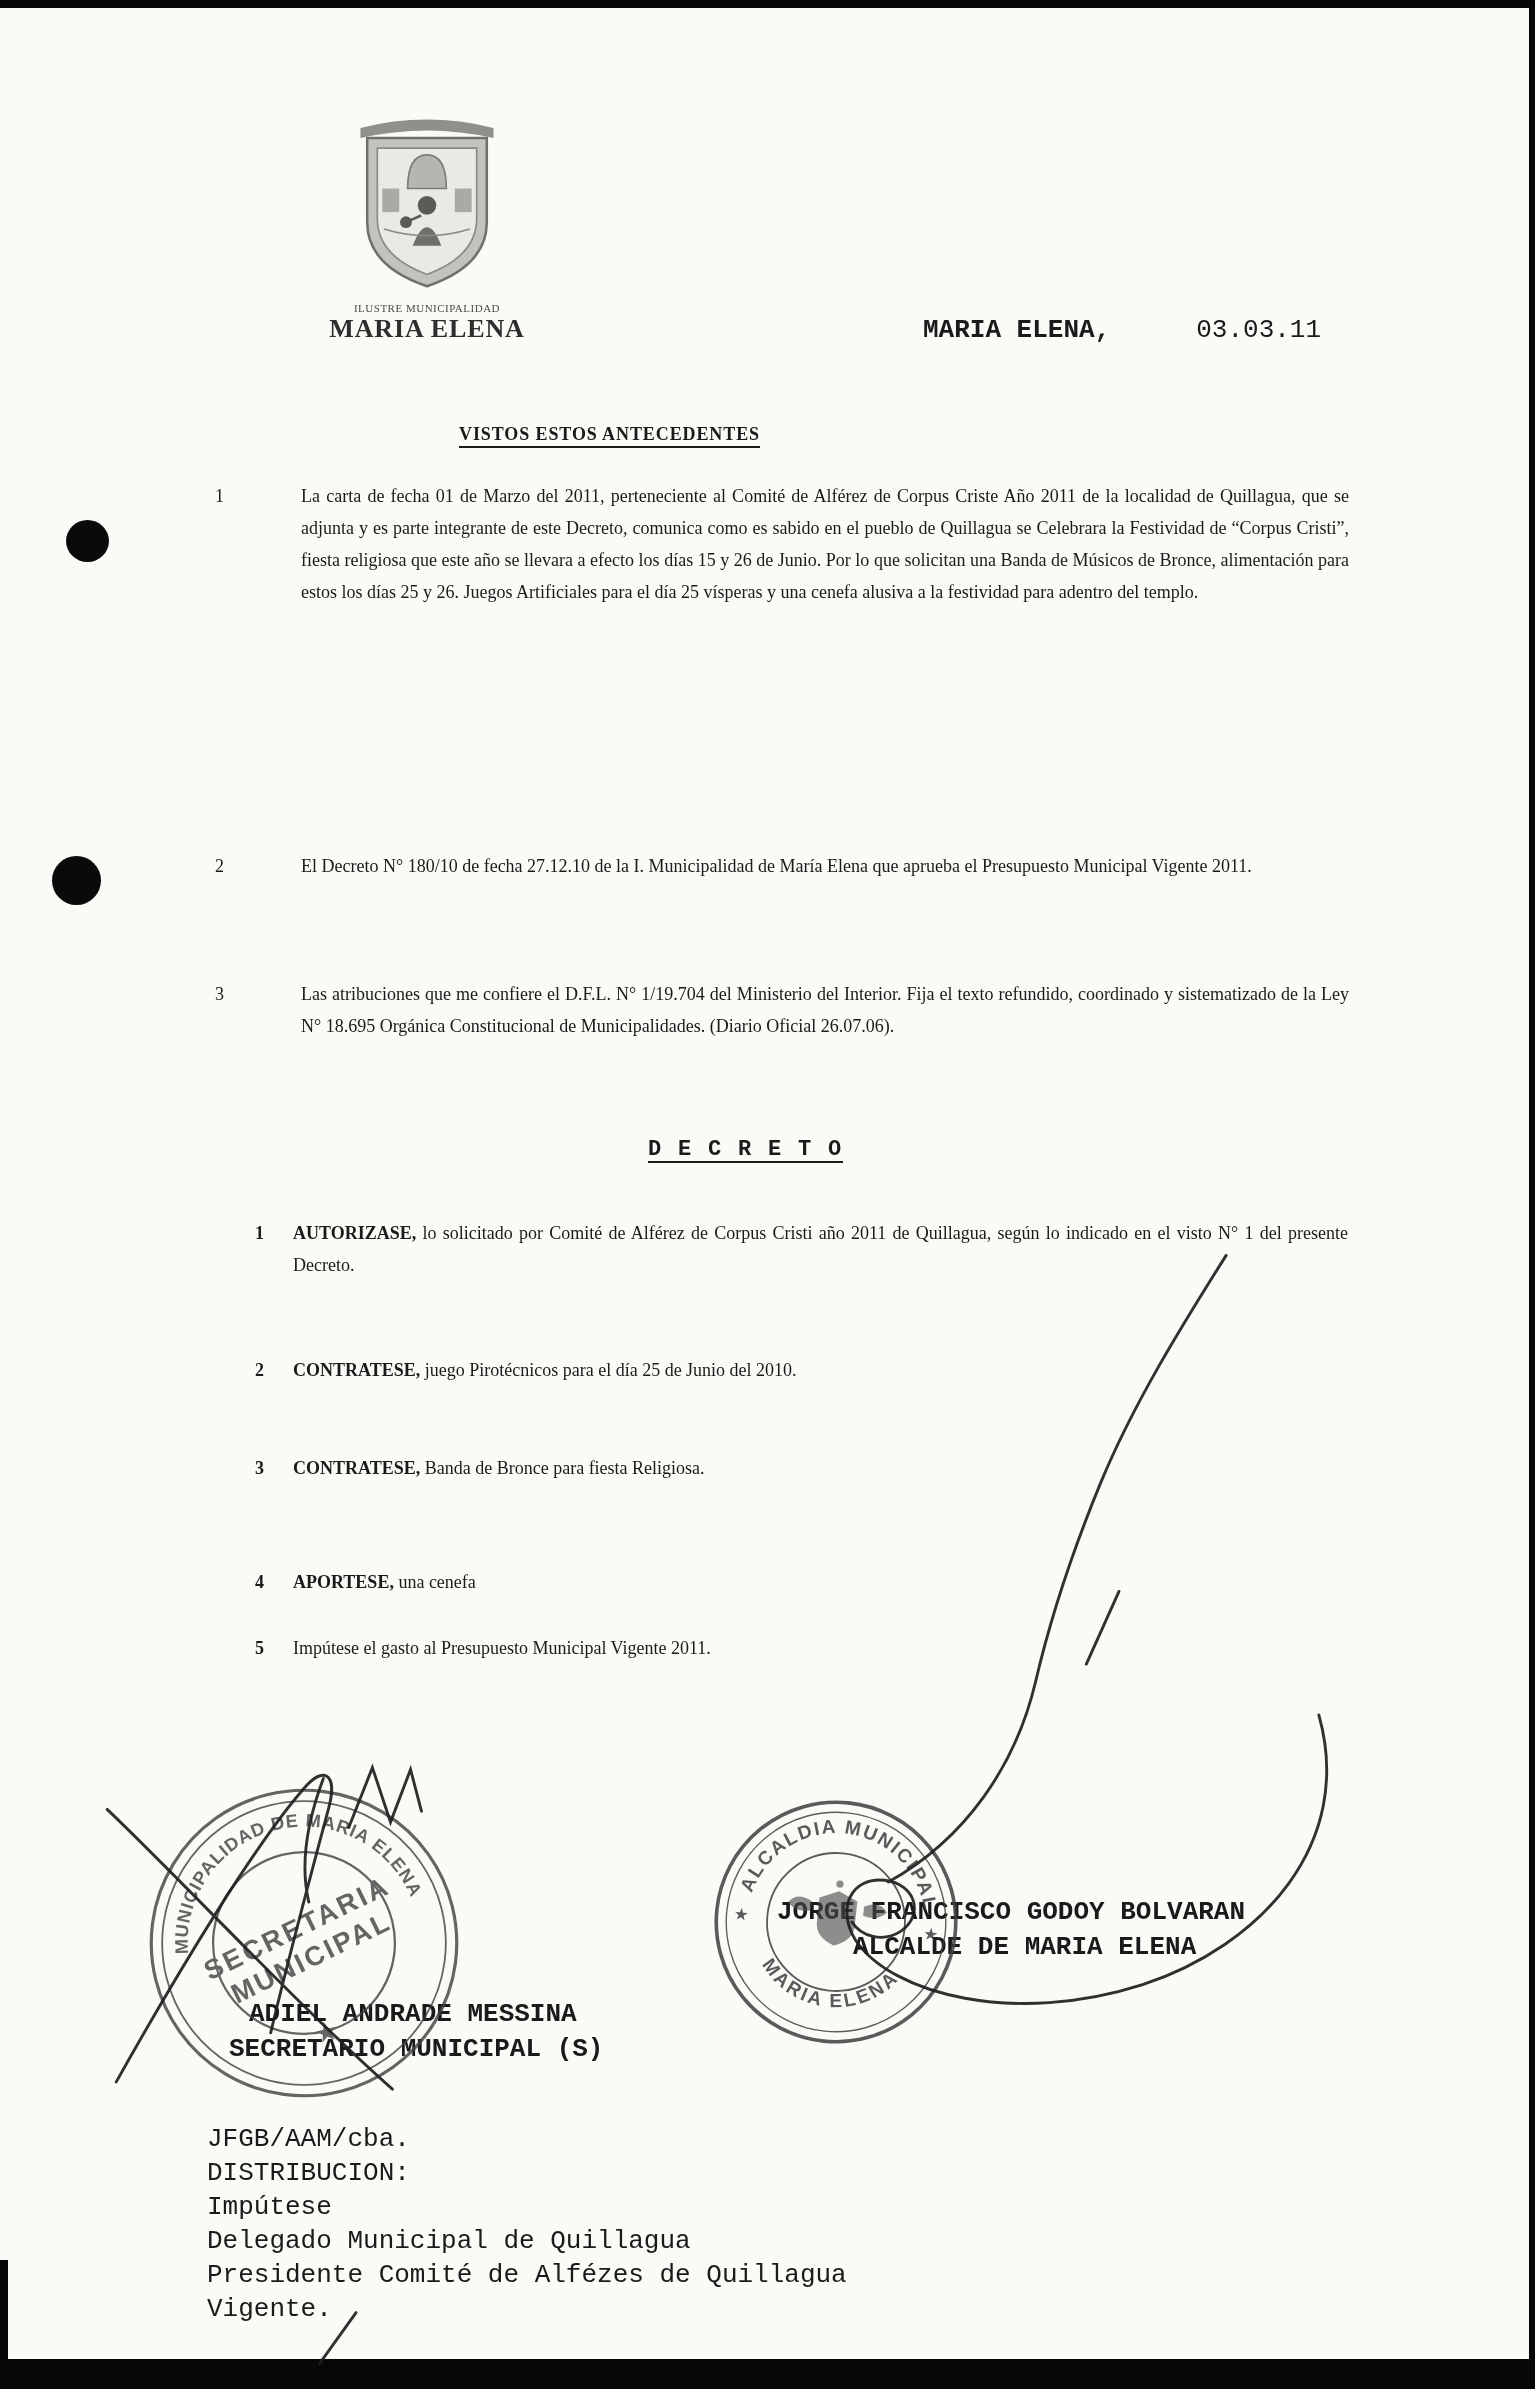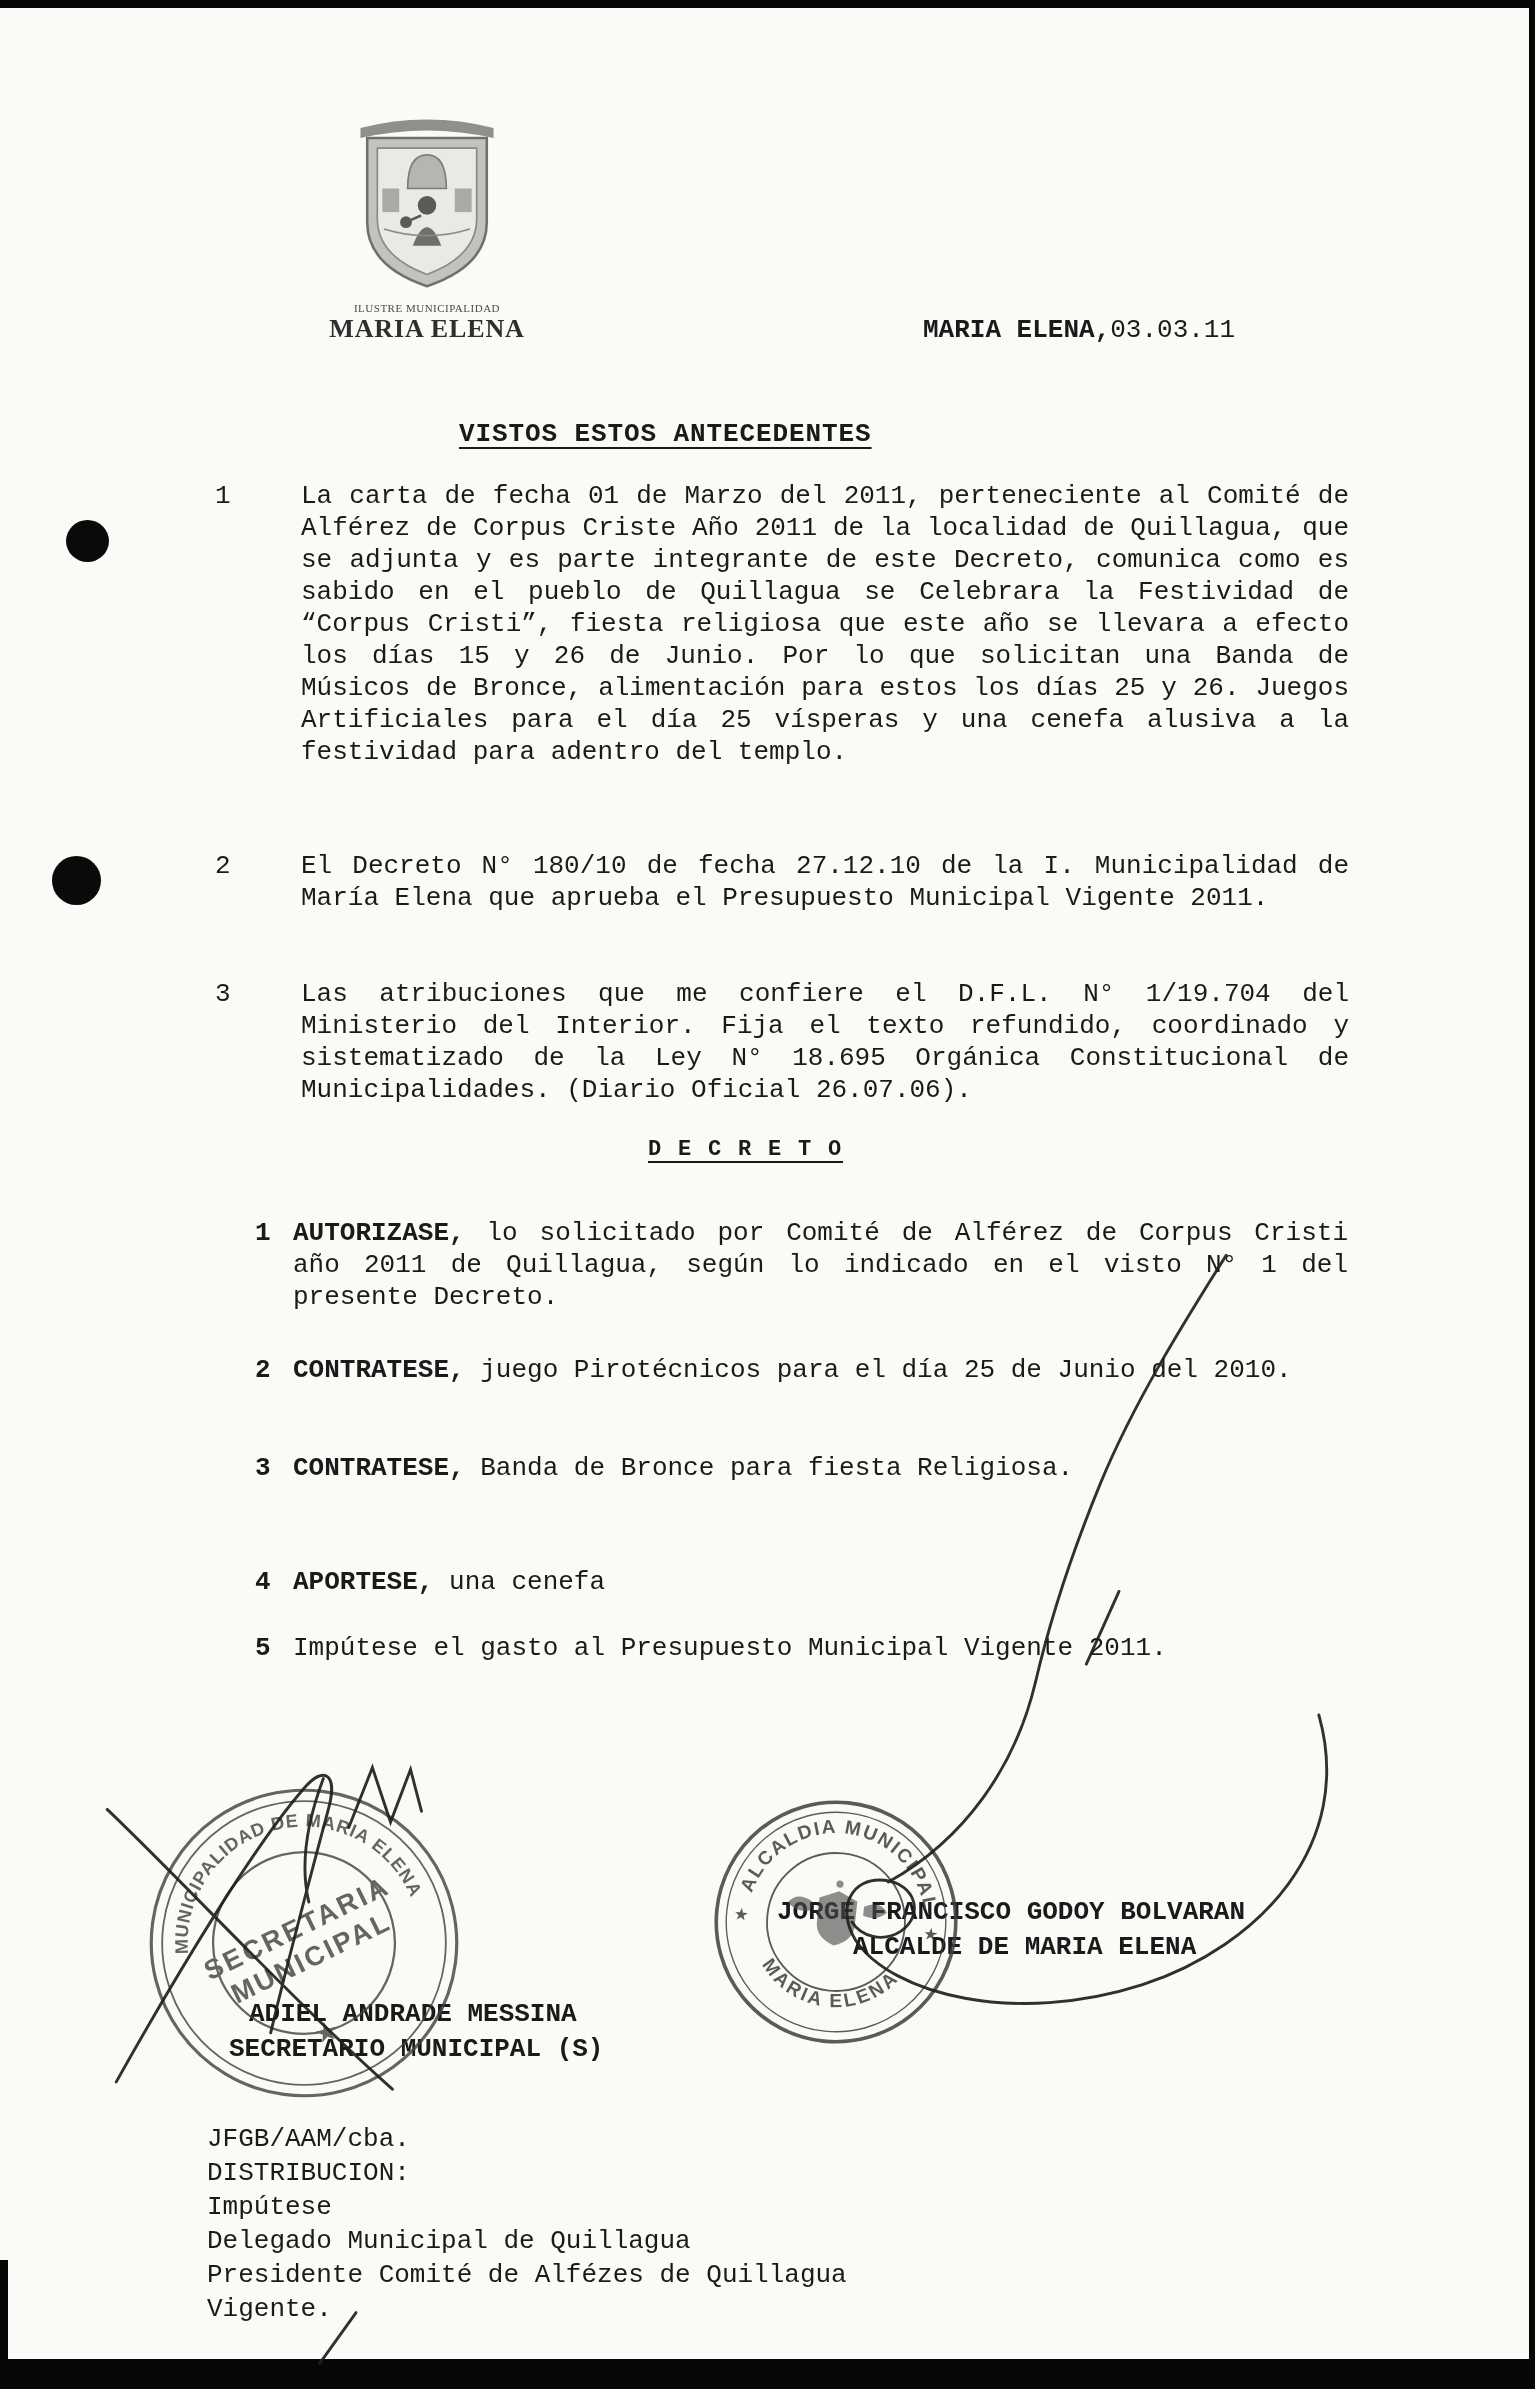--- a/index.html
+++ b/index.html
@@ -10,30 +10,30 @@
     height: 2389px;
     background: #fafaf7;
     font-family: "Liberation Mono", "DejaVu Sans Mono", monospace;
     color: #1a1a1a;
     overflow: hidden;
     margin: 0 auto;
     padding-left: 8px;
   }
   .abs { position: absolute; }
   .b { font-weight: 700; }
-  .body-text { font-size: 26px; line-height: 32px; }
+  .body-text { font-size: 18px; line-height: 32px; font-family: Liberation Serif, serif; }
   .edge { position: absolute; background: #070707; }
   .punch { position: absolute; background: #0a0a0a; border-radius: 50%; }
 
   .logo-block { position: absolute; left: 320px; top: 111px; width: 214px; text-align: center; }
   .logo-org  { font-family: "Liberation Serif", serif; font-size: 11px; letter-spacing: 0.5px; color: #4a4a4a; margin-top: 4.5px; }
   .logo-name { font-family: "Liberation Serif", serif; font-size: 26px; font-weight: 700; letter-spacing: 0.9px; color: #2e2e2e; margin-top: 0.9px; }
 
   .hdr { position: absolute; left: 923px; top: 313px; width: 436px; font-size: 26px; line-height: 35px; }
-  .hdr-row2 { display: flex; }
+  .hdr-row2 { display: flex; gap: 86px; }
 
   .title-underline { text-decoration: underline; text-decoration-thickness: 2.3px; text-underline-offset: 6.4px; }
 
   .vistos-item { position: absolute; display: flex; left: 215px; width: 1134px; }
   .vi-num  { flex: 0 0 86px; }
   .vi-text { flex: 1; text-align: justify; }
 
   .dec-item { position: absolute; display: flex; left: 255px; width: 1093px; }
   .dec-num  { flex: 0 0 38px; font-weight: 700; }
   .dec-body { flex: 1; text-align: justify; }

